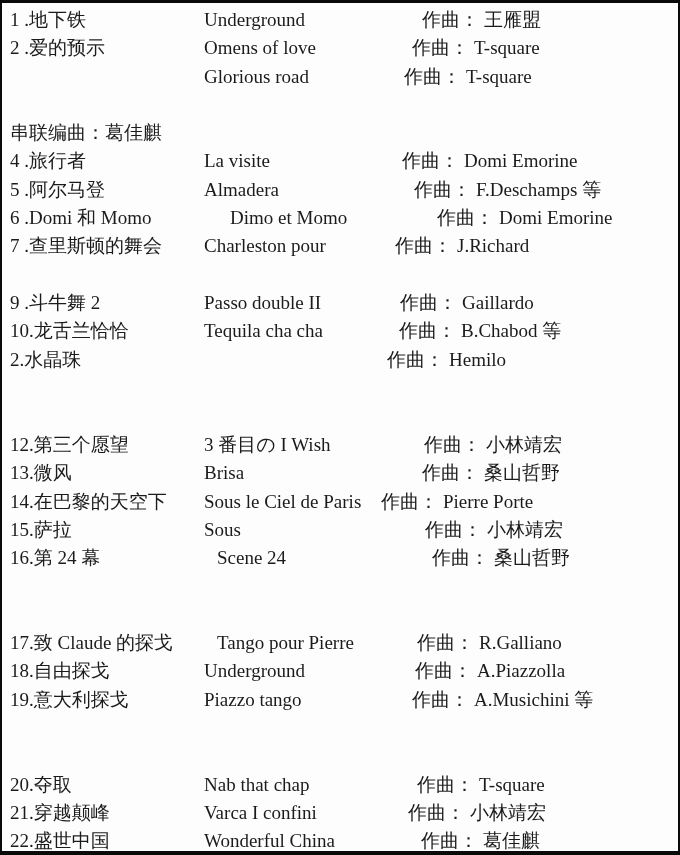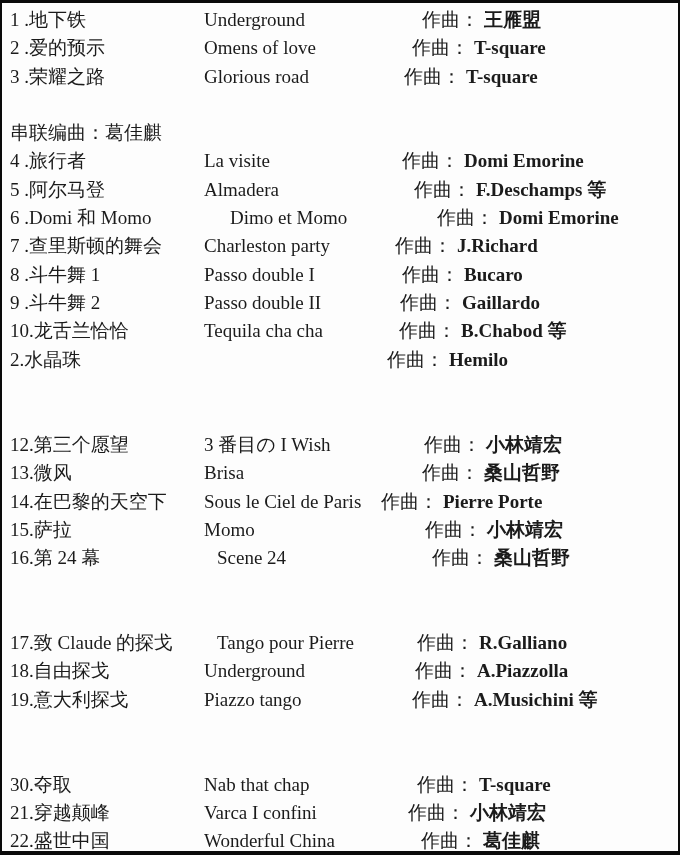--- a/index.html
+++ b/index.html
@@ -16,41 +16,40 @@
     color:#1b1b1b;
     overflow:hidden;
   }
   .line{
     position:absolute;left:0;width:100%;height:28px;
     line-height:28px;white-space:nowrap;
   }
   .c1{position:absolute;left:8px;}
   .c2{position:absolute;left:202px;}
   .c3{position:absolute;}
-  .cname{margin-left:5px;font-weight:bold;}
+  .cname{margin-left:5px;}
 </style>
 </head>
 <body>
 
 <div class="page">
 
   <div class="line" style="top:3px">
     <span class="c1">1 .地下铁</span>
     <span class="c2">Underground</span>
     <span class="c3" style="left:420px"><span>作曲：</span><span class="cname">王雁盟</span></span>
   </div>
 
   <div class="line" style="top:31px">
     <span class="c1">2 .爱的预示</span>
     <span class="c2">Omens of love</span>
     <span class="c3" style="left:410px"><span>作曲：</span><span class="cname">T-square</span></span>
   </div>
 
   <div class="line" style="top:60px">
-    <span class="c1">3 .荣耀之路</span>
     <span class="c2">Glorious road</span>
     <span class="c3" style="left:402px"><span>作曲：</span><span class="cname">T-square</span></span>
   </div>
 
   <div class="line" style="top:116px">
     <span class="c1">串联编曲：葛佳麒</span>
   </div>
 
   <div class="line" style="top:144px">
     <span class="c1">4 .旅行者</span>
@@ -65,29 +64,24 @@
   </div>
 
   <div class="line" style="top:201px">
     <span class="c1">6 .Domi 和 Momo</span>
     <span class="c2" style="left:228px">Dimo et Momo</span>
     <span class="c3" style="left:435px"><span>作曲：</span><span class="cname">Domi Emorine</span></span>
   </div>
 
   <div class="line" style="top:229px">
     <span class="c1">7 .查里斯顿的舞会</span>
-    <span class="c2">Charleston party</span>
+    <span class="c2">Charleston pour</span>
     <span class="c3" style="left:393px"><span>作曲：</span><span class="cname">J.Richard</span></span>
   </div>
 
-  <div class="line" style="top:258px">
-    <span class="c1">8 .斗牛舞 1</span>
-    <span class="c2">Passo double I</span>
-    <span class="c3" style="left:400px"><span>作曲：</span><span class="cname">Bucaro</span></span>
-  </div>
 
   <div class="line" style="top:286px">
     <span class="c1">9 .斗牛舞 2</span>
     <span class="c2">Passo double II</span>
     <span class="c3" style="left:398px"><span>作曲：</span><span class="cname">Gaillardo</span></span>
   </div>
 
   <div class="line" style="top:314px">
     <span class="c1">10.龙舌兰恰恰</span>
     <span class="c2">Tequila cha cha</span>
@@ -112,21 +106,21 @@
   </div>
 
   <div class="line" style="top:485px">
     <span class="c1">14.在巴黎的天空下</span>
     <span class="c2">Sous le Ciel de Paris</span>
     <span class="c3" style="left:379px"><span>作曲：</span><span class="cname">Pierre Porte</span></span>
   </div>
 
   <div class="line" style="top:513px">
     <span class="c1">15.萨拉</span>
-    <span class="c2">Momo</span>
+    <span class="c2">Sous</span>
     <span class="c3" style="left:423px"><span>作曲：</span><span class="cname">小林靖宏</span></span>
   </div>
 
   <div class="line" style="top:541px">
     <span class="c1">16.第 24 幕</span>
     <span class="c2" style="left:215px">Scene 24</span>
     <span class="c3" style="left:430px"><span>作曲：</span><span class="cname">桑山哲野</span></span>
   </div>
 
   <div class="line" style="top:626px">
@@ -141,21 +135,21 @@
     <span class="c3" style="left:413px"><span>作曲：</span><span class="cname">A.Piazzolla</span></span>
   </div>
 
   <div class="line" style="top:683px">
     <span class="c1">19.意大利探戈</span>
     <span class="c2">Piazzo tango</span>
     <span class="c3" style="left:410px"><span>作曲：</span><span class="cname">A.Musichini 等</span></span>
   </div>
 
   <div class="line" style="top:768px">
-    <span class="c1">30.夺取</span>
+    <span class="c1">20.夺取</span>
     <span class="c2">Nab that chap</span>
     <span class="c3" style="left:415px"><span>作曲：</span><span class="cname">T-square</span></span>
   </div>
 
   <div class="line" style="top:796px">
     <span class="c1">21.穿越颠峰</span>
     <span class="c2">Varca I confini</span>
     <span class="c3" style="left:406px"><span>作曲：</span><span class="cname">小林靖宏</span></span>
   </div>
 

